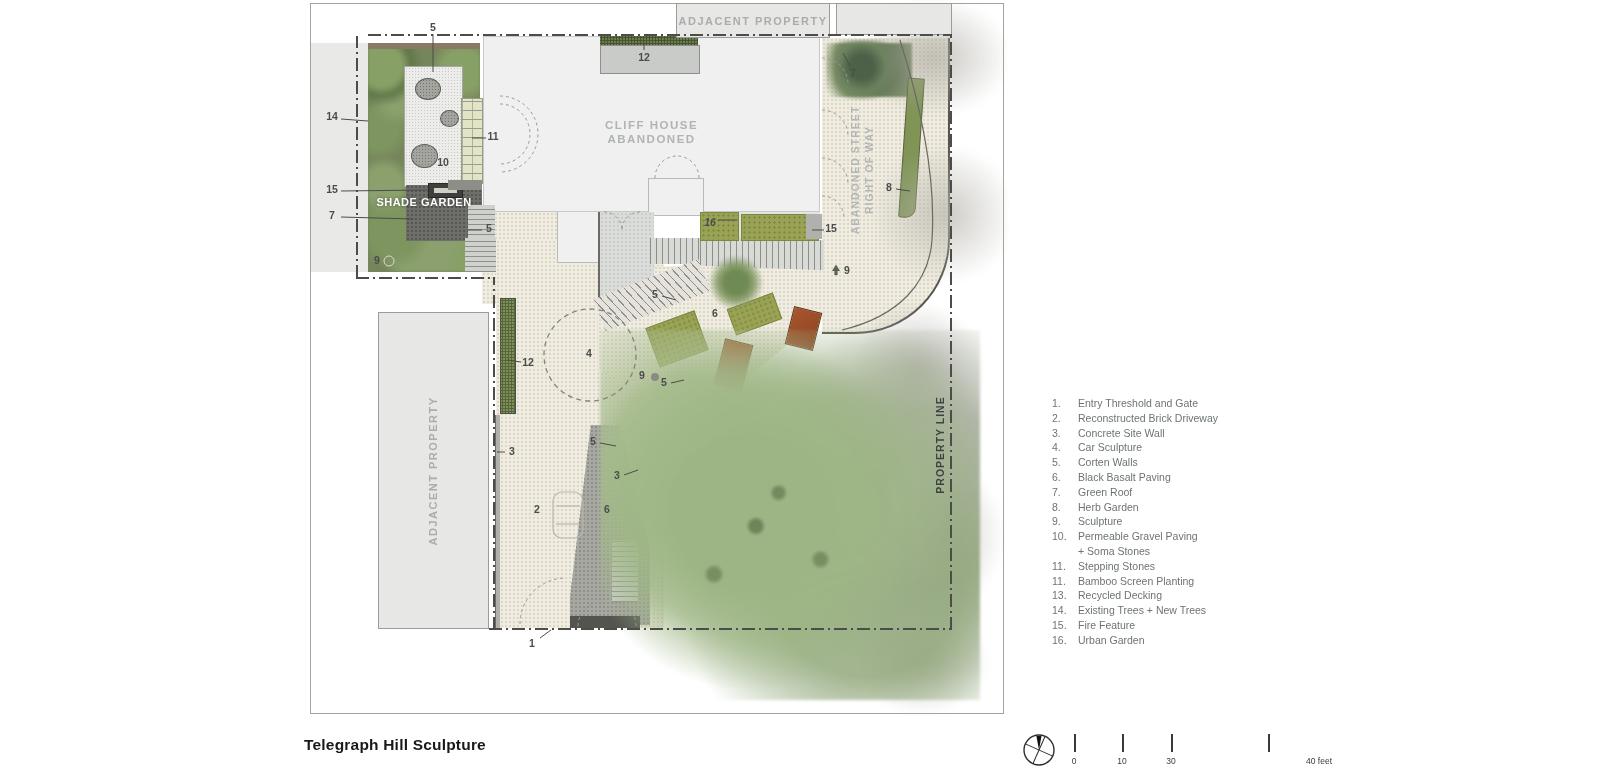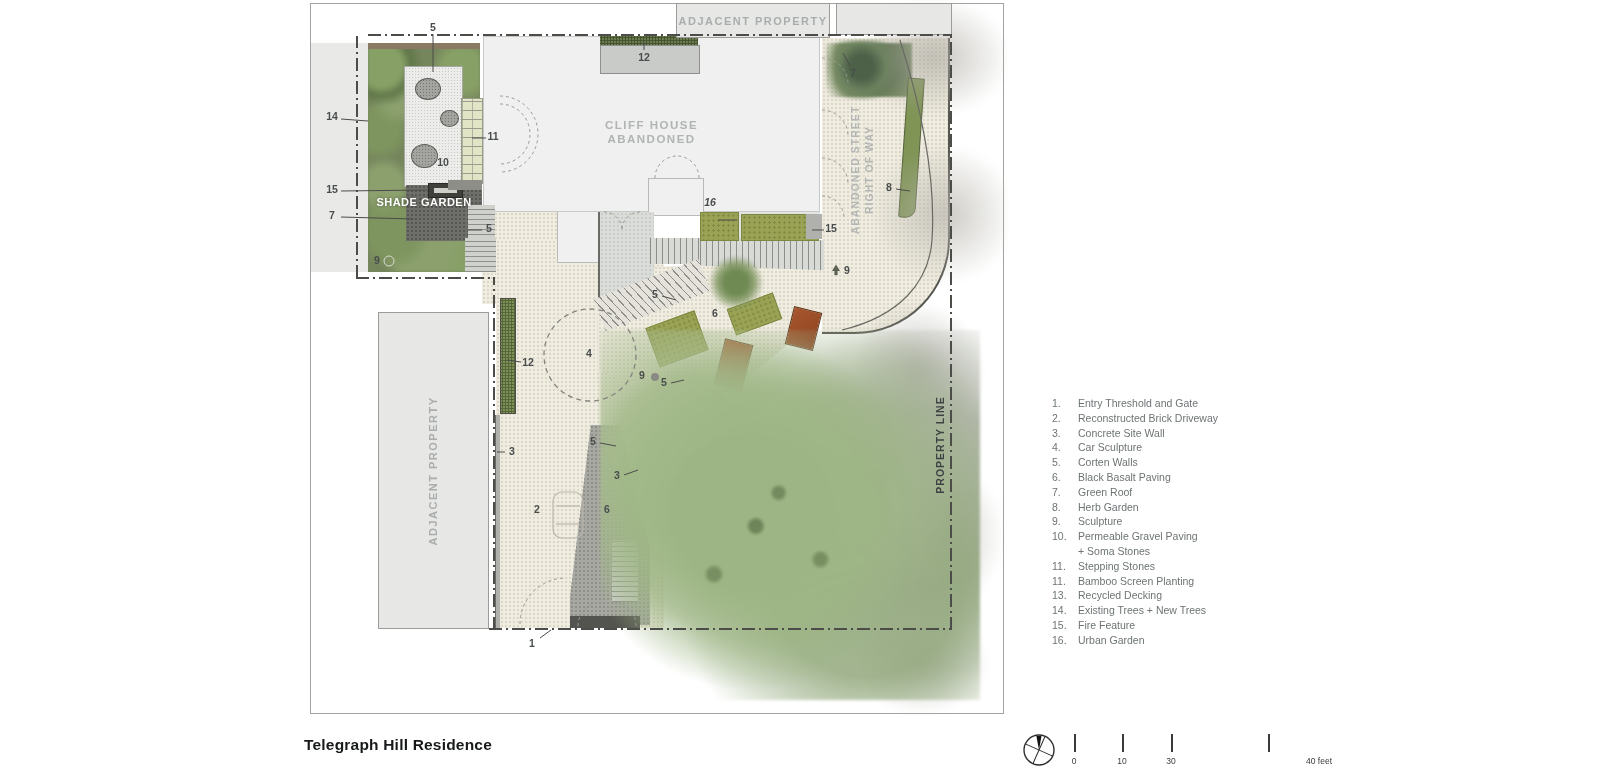--- a/index.html
+++ b/index.html
@@ -274,21 +274,21 @@
       <span class="callout" style="left: 433px; top: 27px;">5</span>
       <span class="callout" style="left: 644px; top: 57px;">12</span>
       <span class="callout" style="left: 853px; top: 73px;">7</span>
       <span class="callout" style="left: 332px; top: 116px;">14</span>
       <span class="callout" style="left: 493px; top: 136px;">11</span>
       <span class="callout" style="left: 443px; top: 162px;">10</span>
       <span class="callout" style="left: 332px; top: 189px;">15</span>
       <span class="callout" style="left: 332px; top: 215px;">7</span>
       <span class="callout" style="left: 489px; top: 228px;">5</span>
       <span class="callout" style="left: 889px; top: 187px;">8</span>
-      <span class="callout" style="left: 710px; top: 202px; font-style: italic;">16</span>
+      <span class="callout" style="left: 710px; top: 222px; font-style: italic;">16</span>
       <span class="callout" style="left: 831px; top: 228px;">15</span>
       <span class="callout" style="left: 847px; top: 270px;">9</span>
       <span class="callout" style="left: 377px; top: 260px;">9</span>
       <span class="callout" style="left: 655px; top: 294px;">5</span>
       <span class="callout" style="left: 715px; top: 313px;">6</span>
       <span class="callout" style="left: 528px; top: 362px;">12</span>
       <span class="callout" style="left: 589px; top: 353px;">4</span>
       <span class="callout" style="left: 642px; top: 375px;">9</span>
       <span class="callout" style="left: 664px; top: 382px;">5</span>
       <span class="callout" style="left: 512px; top: 451px;">3</span>
@@ -366,21 +366,21 @@
       <div class="lg-row">
         <span class="lg-num">15.</span>
         <span>Fire Feature</span>
       </div>
       <div class="lg-row">
         <span class="lg-num">16.</span>
         <span>Urban Garden</span>
       </div>
     </div>
 
-  <div class="abs" id="title">Telegraph Hill Residence</div>
+  <div class="abs" id="title">Telegraph Hill Sculpture</div>
 
   <svg class="abs" id="compass" viewBox="0 0 36 36">
     <circle cx="18" cy="18" r="15" fill="none" stroke="#2e2e2c" stroke-width="1.4"></circle>
     <g stroke="#2e2e2c" stroke-width="1" transform="rotate(24 18 18)">
       <line x1="3" y1="18" x2="33" y2="18"></line>
         <line x1="18" y1="3" x2="18" y2="33"></line>
     </g>
     <path d="M18 18 L13.5 4.6 L18.5 3.6 Z" fill="#111" transform="rotate(8 18 18)"></path>
   </svg>
 

